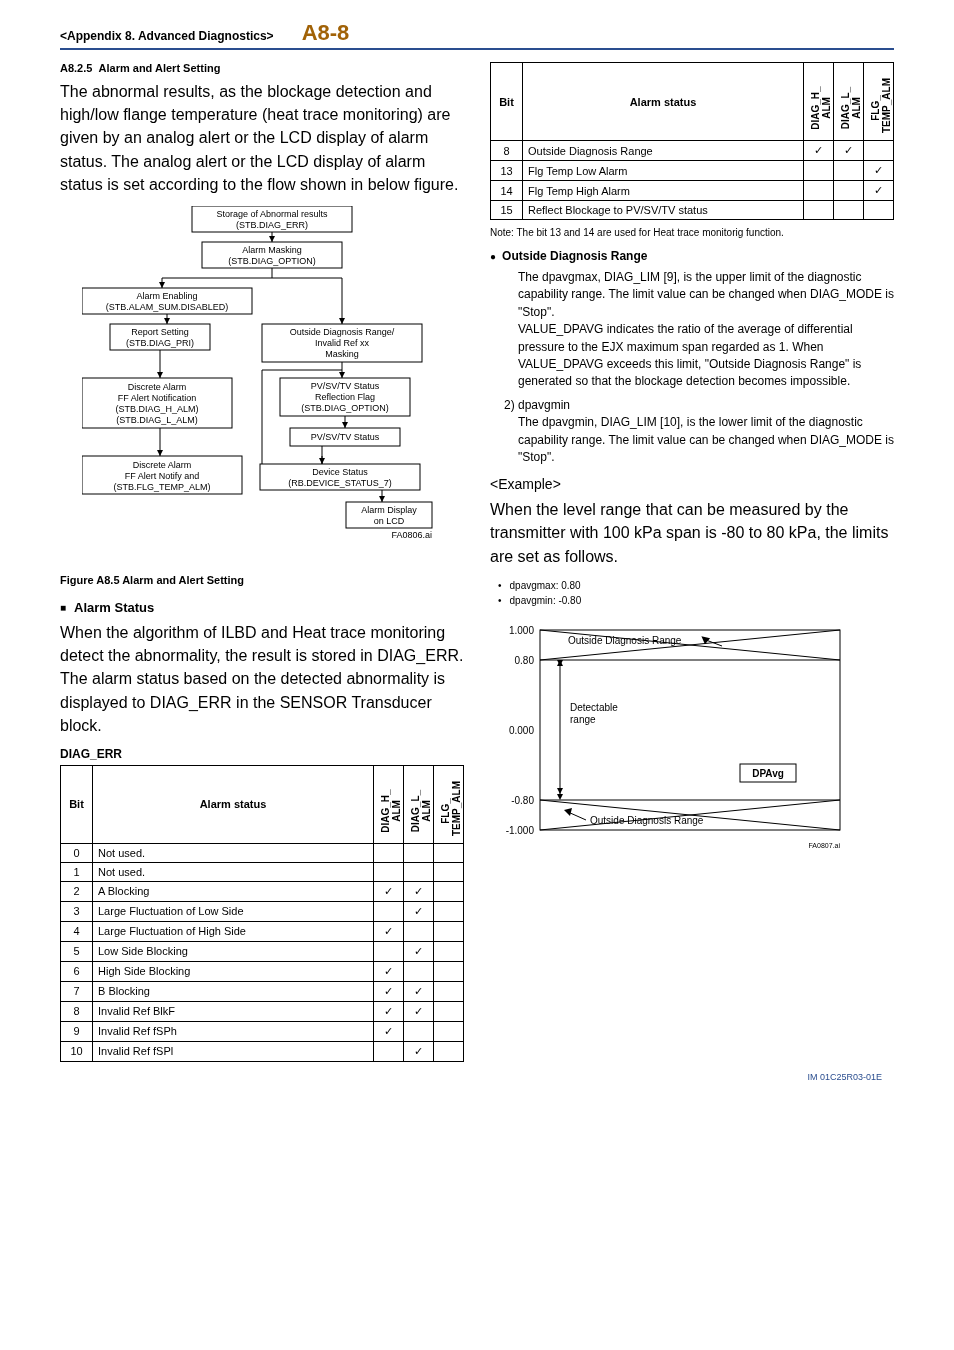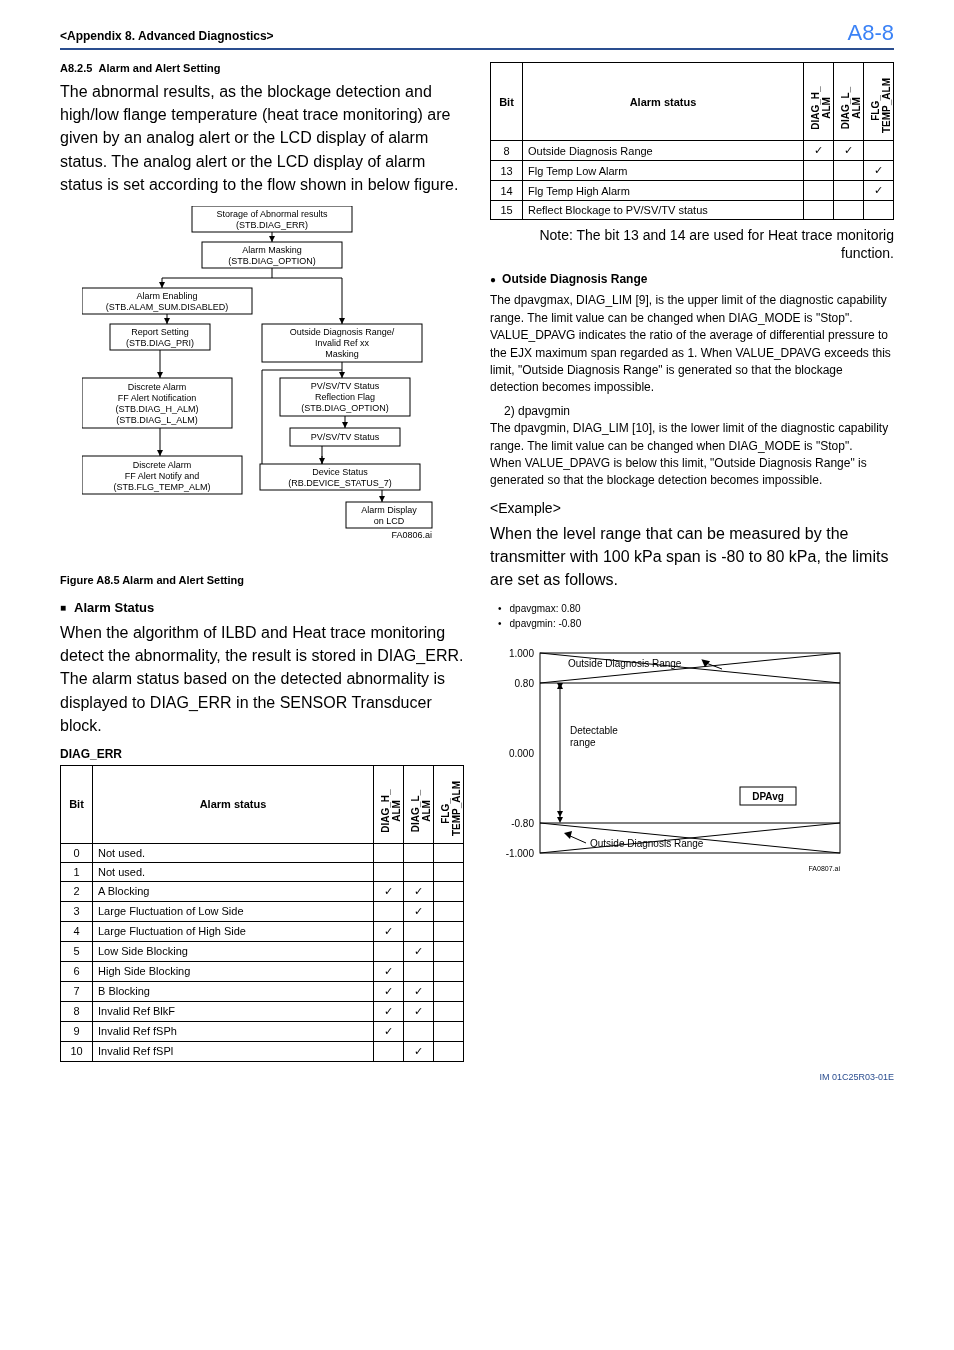--- a/index.html
+++ b/index.html
@@ -10,55 +10,55 @@
     background: #fff;
     width: 954px;
     margin: 0 auto;
     padding: 20px 60px 30px 60px;
     position: relative;
   }
   .header-line {
     border-bottom: 2px solid #2a4d8f;
     margin-bottom: 12px;
     display: flex;
-    justify-content: space-between;
+    justify-content: flex-start;
     align-items: baseline;
     gap: 28px;
     padding-bottom: 2px;
   }
   .header-title { font-size: 12px; font-weight: bold; }
-  .page-no { font-size: 22px; font-weight: normal; color: #3b82f6; }
+  .page-no { font-size: 22px; font-weight: bold; color: #a16207; }
   .columns { display: flex; gap: 26px; }
   .col { flex: 1 1 0; }
   h3.sec { font-size: 11px; font-weight: bold; margin-bottom: 6px; }
   p.body { font-size: 16px; line-height: 1.45; margin-bottom: 10px; }
   .flowchart-box { text-align: center; margin: 6px auto 8px auto; }
   .flowchart-box svg { display: block; margin: 0 auto; }
   .fig-caption { font-size: 11px; font-weight: bold; margin: 8px 0 14px 0; }
   .sq-bullet::before { content: "■"; font-size: 10px; margin-right: 8px; vertical-align: 1px; }
   .sq-bullet { font-weight: bold; font-size: 13px; margin-bottom: 6px; }
   .round-bullet::before { content: "●"; font-size: 10px; margin-right: 6px; }
   .round-bullet { font-weight: bold; font-size: 12px; margin: 6px 0 6px 0; }
   .tbl-label { font-weight: bold; font-size: 12px; margin: 6px 0 4px 0; }
   table.status { border-collapse: collapse; width: 100%; font-size: 11px; }
   table.status th, table.status td { border: 1px solid #000; padding: 3px 5px; }
   table.status th.rot { height: 78px; width: 30px; position: relative; }
   .rot-inner { transform: rotate(-90deg); white-space: nowrap; font-size: 10px; font-weight: bold; position: absolute; left: -8px; top: 34px; width: 50px; text-align: center; }
   table.status th.bit { width: 32px; }
   table.status td.c { text-align: center; }
   table.status td.bitc { text-align: center; }
-  .note { font-size: 14px; line-height: 1.3; margin: 6px 0 10px 0; text-align: right; }
+  .note { font-size: 10px; line-height: 1.3; margin: 6px 0 10px 0; }
   .indent1 { margin-left: 14px; font-size: 12px; line-height: 1.45; }
-  .indent2 { font-size: 12px; line-height: 1.45; }
+  .indent2 { margin-left: 28px; font-size: 12px; line-height: 1.45; }
   .example-lbl { font-size: 14px; margin: 10px 0 6px 0; }
   ul.bullets { list-style: none; margin: 4px 0 8px 8px; }
   ul.bullets li::before { content: "•"; margin-right: 8px; }
   ul.bullets li { font-size: 10px; line-height: 1.5; }
   .chart-box { position: relative; width: 380px; height: 250px; margin-top: 4px; }
-  .footer { position: absolute; bottom: 10px; right: 60px; font-size: 9px; color: #2a4d8f; }
+  .footer { position: absolute; bottom: 10px; right: 72px; font-size: 9px; color: #2a4d8f; }
 </style>
 </head>
 <body>
 
 <div class="header-line">
   <span class="header-title">&lt;Appendix 8.  Advanced Diagnostics&gt;</span>
   <span class="page-no">A8-8</span>
 </div>
 
 <div class="columns">
@@ -306,21 +306,20 @@
 
     <div class="note">Note:  The bit 13 and 14 are used for Heat trace monitorig function.</div>
 
     <div class="round-bullet">Outside Diagnosis Range</div>
 
     <p class="indent2">The dpavgmax, DIAG_LIM [9], is the upper limit of the diagnostic capability range. The limit value can be changed when DIAG_MODE is "Stop".</p>
     <p class="indent2">VALUE_DPAVG indicates the ratio of the average of differential pressure to the EJX maximum span regarded as 1. When VALUE_DPAVG exceeds this limit, "Outside Diagnosis Range" is generated so that the blockage detection becomes impossible.</p>
 
     <div class="indent1" style="margin-top:6px">2) dpavgmin</div>
     <p class="indent2">The dpavgmin, DIAG_LIM [10], is the lower limit of the diagnostic capability range. The limit value can be changed when DIAG_MODE is "Stop".</p>
-    <p class="indent2">When VALUE_DPAVG is below this limit, "Outside Diagnosis Range" is generated so that the blockage detection becomes impossible.</p>
 
     <div class="example-lbl">&lt;Example&gt;</div>
     <p class="body">When the level range that can be measured by the transmitter with 100 kPa span is -80 to 80 kPa, the limits are set as follows.</p>
     <ul class="bullets">
       <li>dpavgmax: 0.80</li>
       <li>dpavgmin: -0.80</li>
     </ul>
 
     <div class="chart-box">
       <svg width="380" height="250" viewBox="0 0 380 250">

